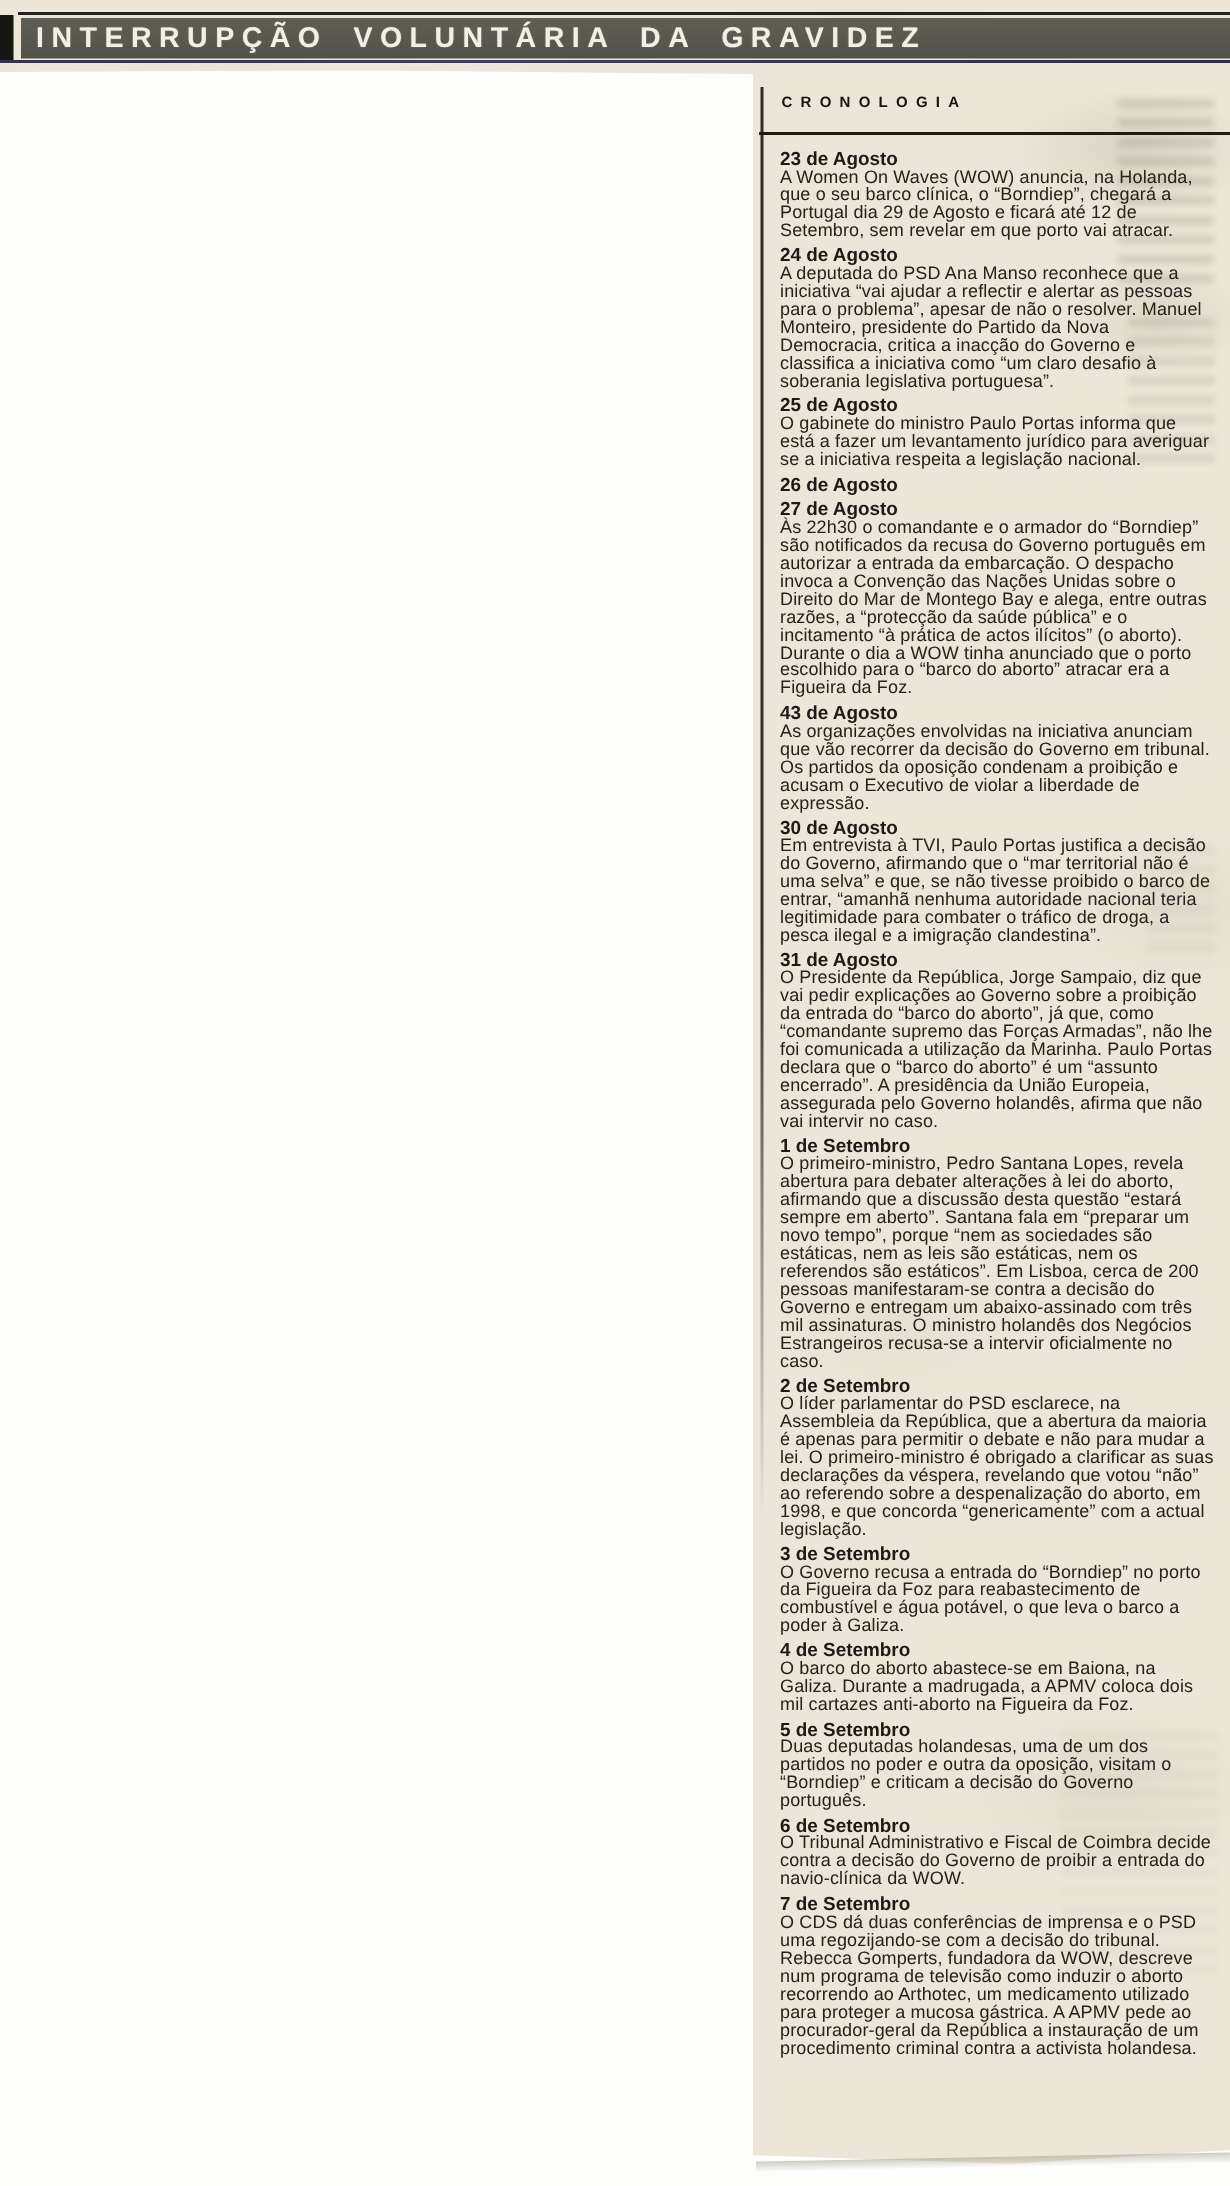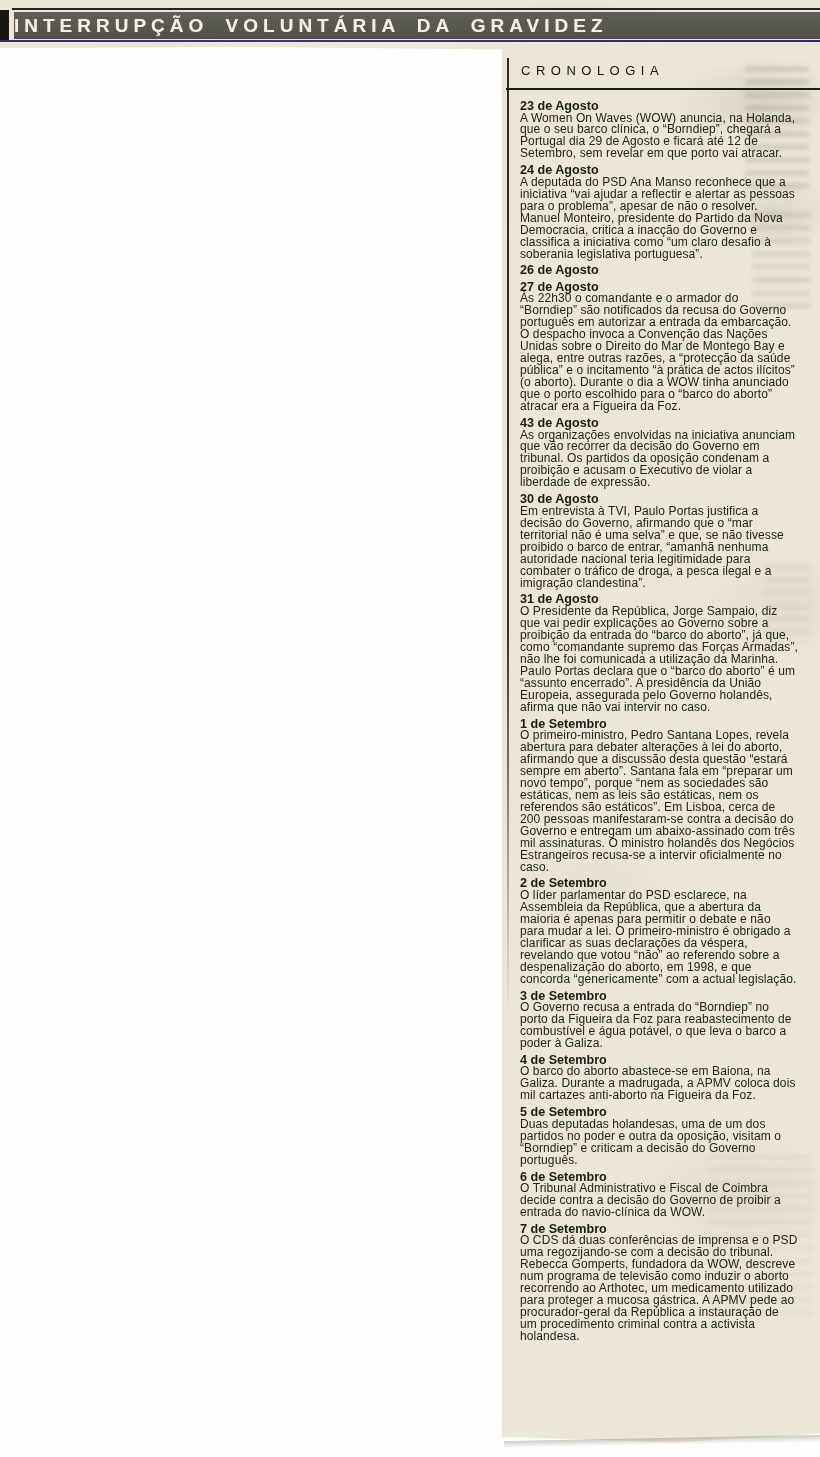--- a/index.html
+++ b/index.html
@@ -28,21 +28,21 @@
   .banner-nick{
     position:absolute;left:0;top:10px;width:9px;height:30px;background:#161613;
   }
   .banner-underline{
     position:absolute;left:0;top:40px;width:820px;height:2px;
     background:linear-gradient(90deg,#31315c,#3a3a6e 40%,#2c2c55);
   }
   .banner-title{
     color:#f3f0e3;font-weight:bold;font-size:19px;line-height:19px;
     letter-spacing:5px;word-spacing:7px;white-space:nowrap;
-    padding-left:0;
+    padding-left:10px;
     text-shadow:0 0 1px rgba(255,255,255,.35);
   }
   .speck{position:absolute;left:535px;top:57px;width:4px;height:2px;background:#8a8578;border-radius:50%;}
   
   .paper-column{
     position:absolute;left:502px;top:44px;width:318px;height:1402px;
     background:
       radial-gradient(120px 60px at 80% 4%, rgba(165,158,138,.25), transparent 70%),
       radial-gradient(90px 50px at 85% 12%, rgba(165,158,138,.22), transparent 70%),
       radial-gradient(140px 80px at 90% 40%, rgba(170,162,142,.12), transparent 70%),
@@ -62,32 +62,32 @@
   .bleed-2{left:250px;top:168px;width:58px;height:100px;opacity:.22;}
   .bleed-3{left:262px;top:520px;width:46px;height:80px;opacity:.10;}
   .bleed-4{left:205px;top:1110px;width:105px;height:170px;opacity:.08;}
   
   .col-vrule{
     position:absolute;left:507px;top:58px;width:2px;height:955px;
     background:linear-gradient(180deg,#2c2b27 0%,#34332e 60%,rgba(52,51,46,0) 100%);
   }
   .col-header{
     position:absolute;left:521px;top:63px;
-    font-weight:normal;font-size:13px;letter-spacing:5.5px;color:#15140f;
+    font-weight:bold;font-size:10px;letter-spacing:5.5px;color:#15140f;
     white-space:nowrap;
   }
   .col-header-rule{
     position:absolute;left:506px;top:88px;width:314px;height:2px;background:#1c1b17;
   }
   
   .entries{
     position:absolute;left:520px;top:100px;width:294px;height:1340px;
     overflow:hidden;color:#22211d;
   }
-  .entry{margin:0 16px 4px 0;}
+  .entry{margin:0 4px 4px 0;}
   .entry .date{
     font-weight:bold;font-size:12.6px;line-height:12.5px;color:#1b1a15;
   }
   .entry .body{
     font-size:12px;line-height:11.95px;letter-spacing:.1px;color:#23221d;
   }
   
   .cut-shadow{
     position:absolute;left:504px;top:1438px;width:316px;height:7px;
     background:linear-gradient(180deg,rgba(150,144,126,.45),rgba(150,144,126,0));
@@ -121,20 +121,24 @@
   <div class="entry">
     <div class="date">23 de Agosto</div>
     <div class="body">A Women On Waves (WOW) anuncia, na Holanda, que o seu barco clínica, o “Borndiep”, chegará a Portugal dia 29 de Agosto e ficará até 12 de Setembro, sem revelar em que porto vai atracar.</div>
   </div>
 
   <div class="entry">
     <div class="date">24 de Agosto</div>
     <div class="body">A deputada do PSD Ana Manso reconhece que a iniciativa “vai ajudar a reflectir e alertar as pessoas para o problema”, apesar de não o resolver. Manuel Monteiro, presidente do Partido da Nova Democracia, critica a inacção do Governo e classifica a iniciativa como “um claro desafio à soberania legislativa portuguesa”.</div>
   </div>
 
+  <div class="entry">
+    <div class="date">25 de Agosto</div>
+    <div class="body">O gabinete do ministro Paulo Portas informa que está a fazer um levantamento jurídico para averiguar se a iniciativa respeita a legislação nacional.</div>
+  </div>
 
   <div class="entry">
     <div class="date">26 de Agosto</div>
   </div>
 
   <div class="entry">
     <div class="date">27 de Agosto</div>
     <div class="body">Às 22h30 o comandante e o armador do “Borndiep” são notificados da recusa do Governo português em autorizar a entrada da embarcação. O despacho invoca a Convenção das Nações Unidas sobre o Direito do Mar de Montego Bay e alega, entre outras razões, a “protecção da saúde pública” e o incitamento “à prática de actos ilícitos” (o aborto). Durante o dia a WOW tinha anunciado que o porto escolhido para o “barco do aborto” atracar era a Figueira da Foz.</div>
   </div>
 

